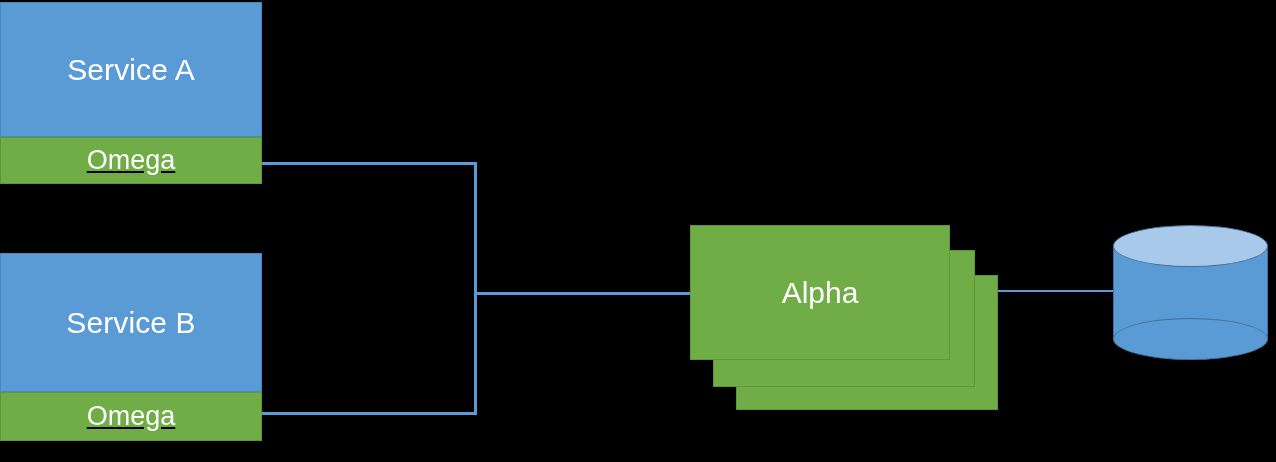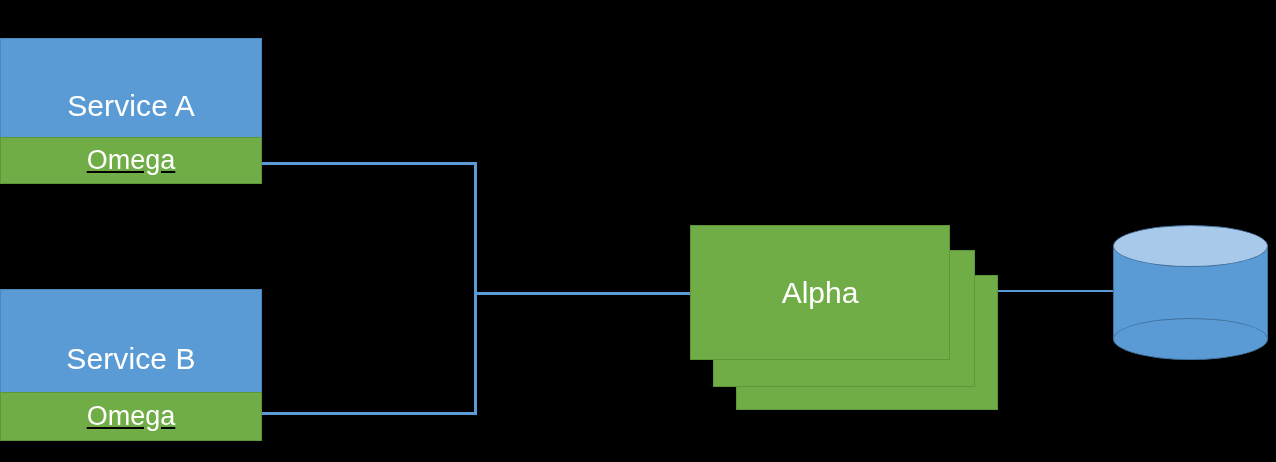--- a/index.html
+++ b/index.html
@@ -28,21 +28,20 @@
     position: absolute;
     left: 0;
     top: 0;
     width: 100%;
     box-sizing: border-box;
     background: #5B9BD5;
     border: 1px solid #4A88C0;
     display: flex;
     align-items: center;
     justify-content: center;
-    margin-top: 36px;
   }
   .service-body .label {
     color: #FFFFFF;
     font-size: 30px;
     line-height: 1;
     letter-spacing: 0.1px;
     white-space: nowrap;
   }
   .service-band {
     position: absolute;

